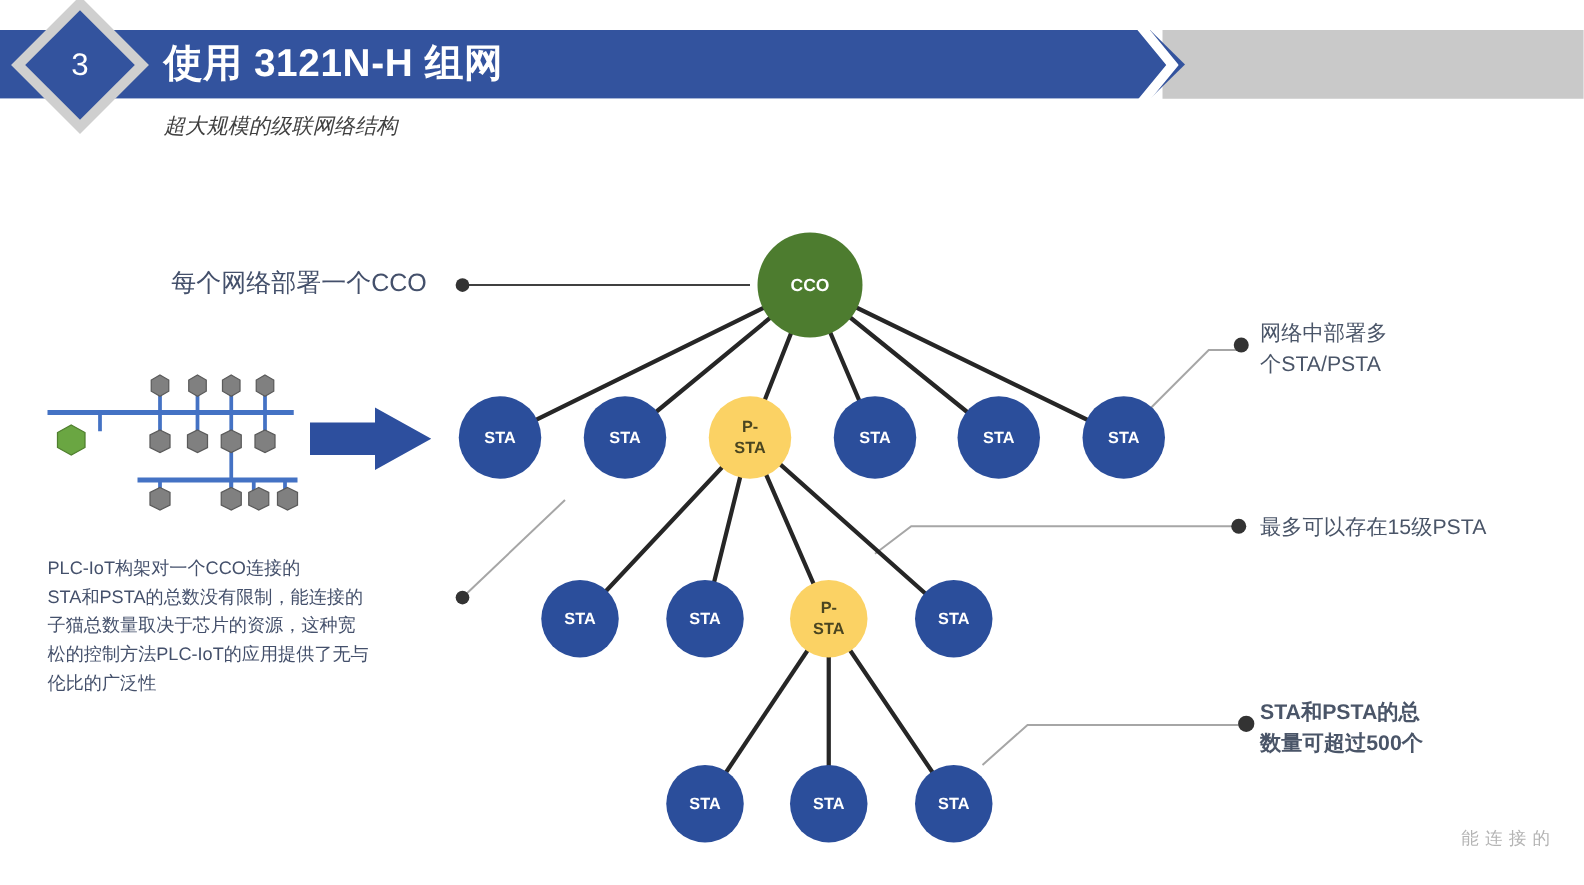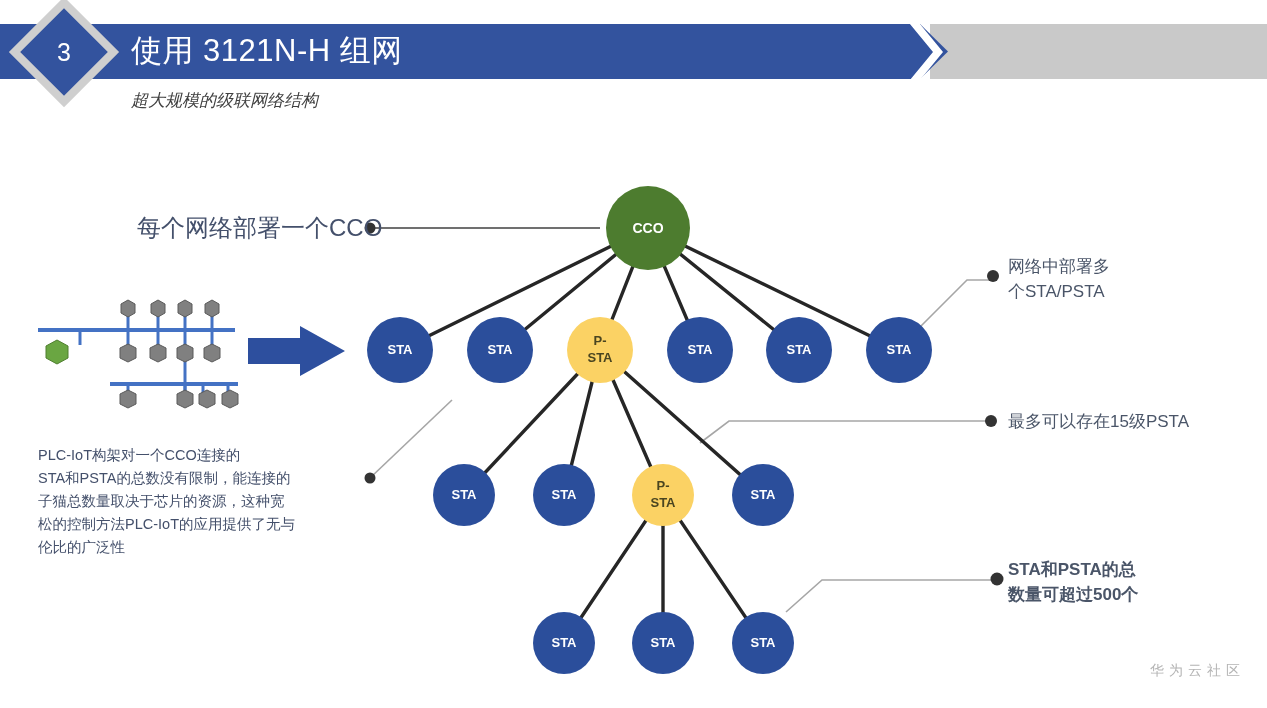--- a/index.html
+++ b/index.html
@@ -79,21 +79,21 @@
     font-size: 25px;
     font-weight: 400;
     z-index: 4;
   }
   .slide-title {
     position: absolute;
     left: 131px;
     top: 30px;
     color: #ffffff;
     font-size: 31px;
-    font-weight: 400;
+    font-weight: 700;
     letter-spacing: 0.5px;
     white-space: nowrap;
   }
   .slide-subtitle {
     position: absolute;
     left: 131px;
     top: 89px;
     color: #404040;
     font-size: 17px;
     white-space: nowrap;
@@ -103,21 +103,21 @@
   .ann {
     position: absolute;
     color: #4a5568;
     font-size: 17px;
     line-height: 25px;
     white-space: pre;
   }
   .ann-left-top {
     left: 137px;
     top: 215px;
-    font-size: 24px;
+    font-size: 20px;
     color: #44506b;
   }
   .ann-left-body {
     left: 38px;
     top: 444px;
     font-size: 14.5px;
     line-height: 23px;
     color: #44506b;
   }
   .ann-right-1 {
@@ -317,14 +317,14 @@
 个STA/PSTA</div>
   <div class="ann ann-left-body">PLC-IoT构架对一个CCO连接的
 STA和PSTA的总数没有限制，能连接的
 子猫总数量取决于芯片的资源，这种宽
 松的控制方法PLC-IoT的应用提供了无与
 伦比的广泛性</div>
   <div class="ann ann-right-2">最多可以存在15级PSTA</div>
   <div class="ann ann-right-3">STA和PSTA的总
 数量可超过500个</div>
 
-  <div class="watermark">华为云社区</div>
+  <div class="watermark">能连接的</div>
 </div>
 
 </body></html>

